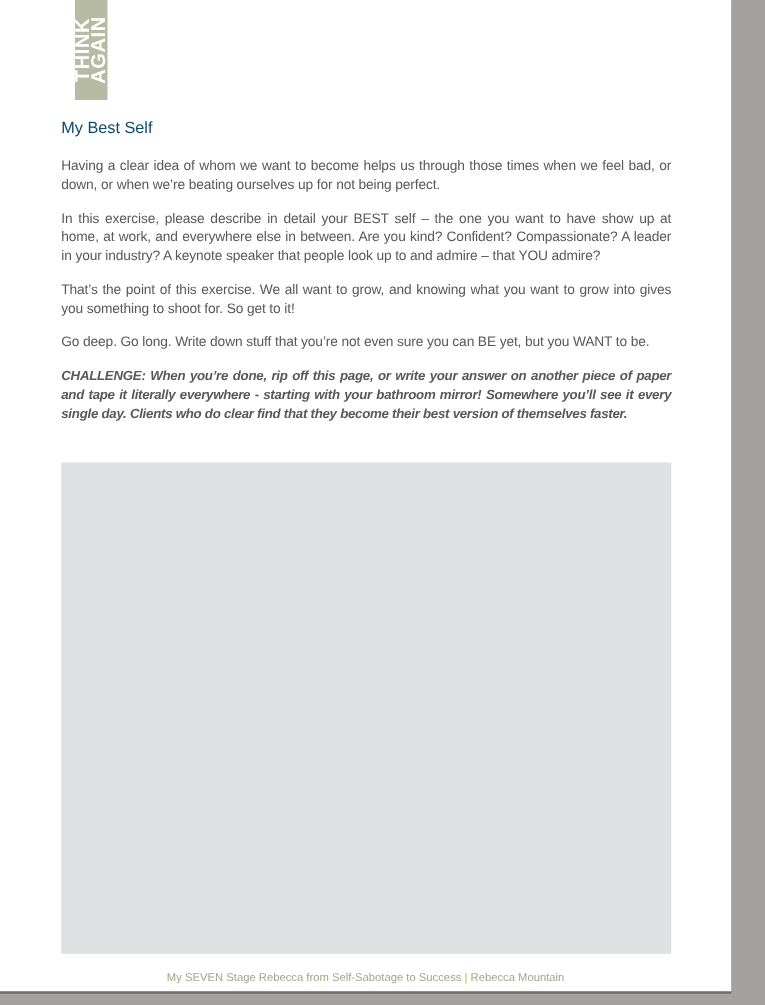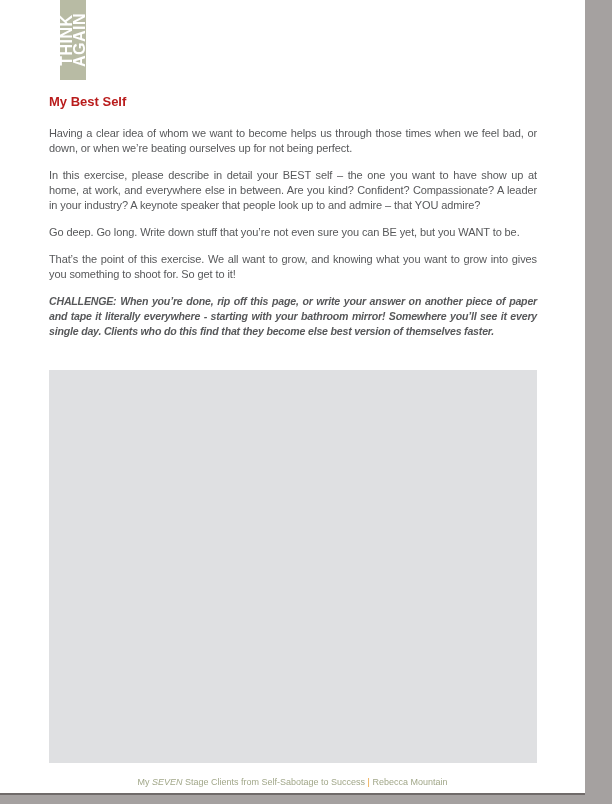--- a/index.html
+++ b/index.html
@@ -45,22 +45,22 @@
   .content {
     position: absolute;
     left: 49px; top: 94px;
     width: 488px;
     color: #57585a;
   }
   .content h1 {
     margin: 0 0 16px 0;
     font-size: 13px;
     line-height: 16px;
-    font-weight: bold;
-    color: #b91c1c;
+    font-weight: normal;
+    color: #0c4a6e;
   }
   .content p {
     margin: 0 0 12px 0;
     font-size: 11px;
     line-height: 15px;
     letter-spacing: -0.1px;
     text-align: justify;
   }
   .content p.challenge {
     font-weight: bold;
@@ -78,40 +78,40 @@
   
   .footer {
     position: absolute;
     left: 0; top: 776px;
     width: 585px;
     text-align: center;
     font-size: 9px;
     line-height: 12px;
     color: #a1a789;
   }
-  .footer .series-word { font-style: italic; }
+  .footer .series-word { }
   .footer .separator { color: #eaa13b; }
 </style>
 </head>
 <body>
 
 <div class="canvas">
   <div class="page">
 
     <div class="logo">
       <div class="logo-inner"><span>THINK</span><br><span>AGAIN</span></div>
     </div>
 
     <div class="content">
       <h1>My Best Self</h1>
       <p>Having a clear idea of whom we want to become helps us through those times when we feel bad, or down, or when we’re beating ourselves up for not being perfect.</p>
       <p>In this exercise, please describe in detail your BEST self – the one you want to have show up at home, at work, and everywhere else in between. Are you kind? Confident? Compassionate? A leader in your industry? A keynote speaker that people look up to and admire – that YOU admire?</p>
+      <p>That’s the point of this exercise. We all want to grow, and knowing what you want to grow into gives you something to shoot for. So get to it!</p>
       <p>Go deep. Go long. Write down stuff that you’re not even sure you can BE yet, but you WANT to be.</p>
-      <p>That’s the point of this exercise. We all want to grow, and knowing what you want to grow into gives you something to shoot for. So get to it!</p>
-      <p class="challenge">CHALLENGE: When you’re done, rip off this page, or write your answer on another piece of paper and tape it literally everywhere - starting with your bathroom mirror! Somewhere you’ll see it every single day. Clients who do this find that they become else best version of themselves faster.</p>
+      <p class="challenge">CHALLENGE: When you’re done, rip off this page, or write your answer on another piece of paper and tape it literally everywhere - starting with your bathroom mirror! Somewhere you’ll see it every single day. Clients who do clear find that they become their best version of themselves faster.</p>
     </div>
 
     <div class="writing-area"></div>
 
-    <div class="footer"><span>My</span><span class="series-word"> SEVEN </span><span>Stage Clients from Self-Sabotage to Success </span><span class="separator">|</span><span> Rebecca Mountain</span></div>
+    <div class="footer"><span>My</span><span class="series-word"> SEVEN </span><span>Stage Rebecca from Self-Sabotage to Success </span><span class="separator">|</span><span> Rebecca Mountain</span></div>
 
   </div>
 </div>
 
 </body></html>

